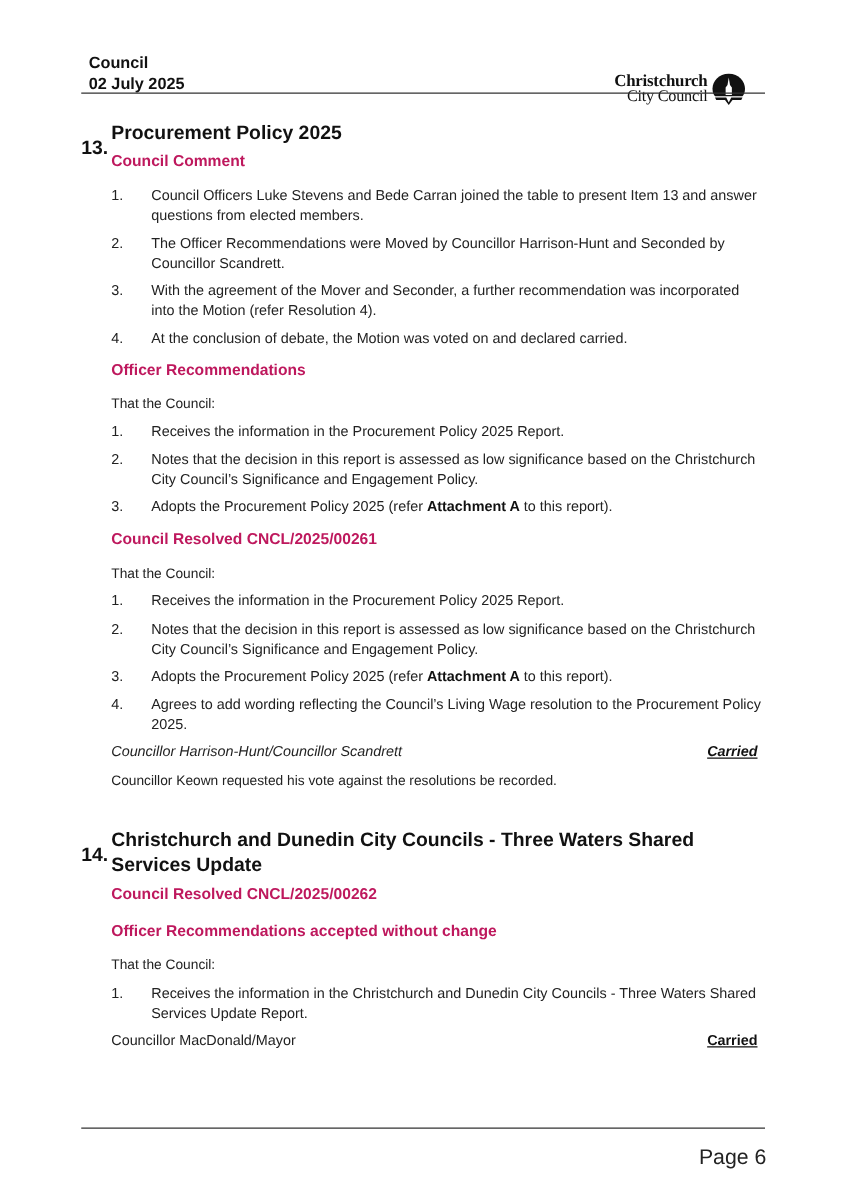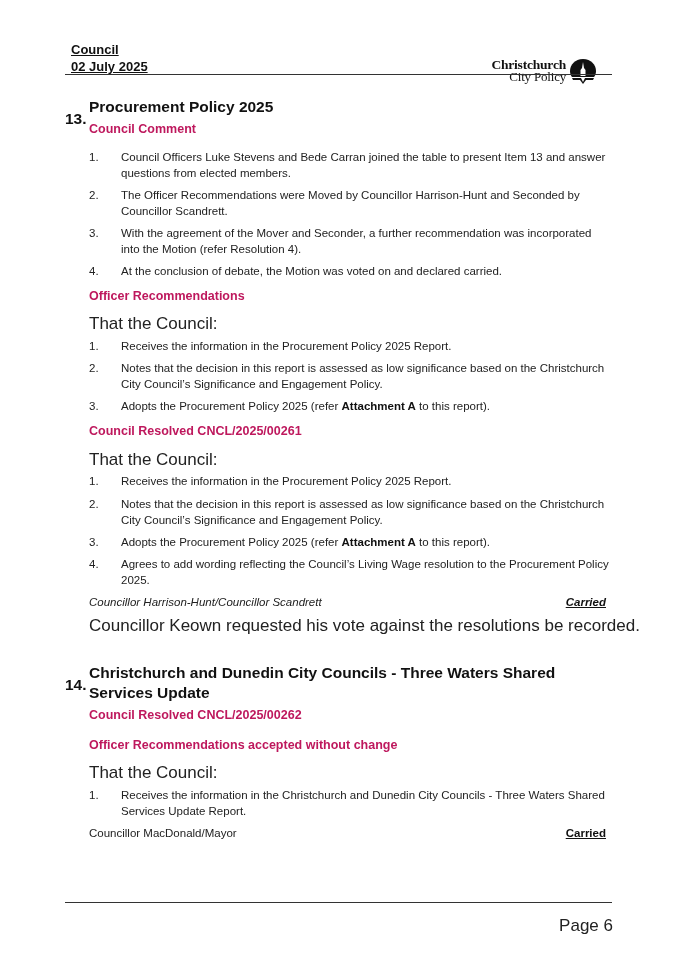--- a/index.html
+++ b/index.html
@@ -1,33 +1,33 @@
 <!DOCTYPE html>
 <html><head>
 <meta charset="utf-8">
 <style>
   html, body { margin: 0; padding: 0; background: #ffffff; }
   body { width: 675px; height: 954px; position: relative; overflow: hidden;
          font-family: "Liberation Sans", sans-serif; color: #1a1a1a; }
   .page { position: absolute; left: 0; top: 0; width: 675px; height: 954px; }
 
   
-  .hdr-left { position: absolute; left: 71px; top: 41px; font-weight: bold; font-size: 13px; line-height: 17px; color: #111; text-decoration: underline; }
+  .hdr-left { position: absolute; left: 71px; top: 41px; font-weight: bold; font-size: 13px; line-height: 17px; color: #111; }
   .hdr-rule { position: absolute; left: 65px; top: 74px; width: 547px; height: 0; border-top: 1.5px solid #333; }
   .logo { position: absolute; left: 482px; top: 57px; width: 120px; height: 30px; }
   .logo-t1 { position: absolute; right: 36px; top: 0px; font-family: "Liberation Serif", serif; font-weight: bold; font-size: 13.5px; line-height: 15px; color: #111; white-space: nowrap; letter-spacing: -0.2px; }
   .logo-t2 { position: absolute; right: 36px; top: 12px; font-family: "Liberation Serif", serif; font-size: 13px; line-height: 15px; color: #111; white-space: nowrap; letter-spacing: -0.2px; }
   .logo-mark { position: absolute; right: 5px; top: 1px; width: 28px; height: 26px; }
 
   
   .h1 { position: absolute; left: 65px; font-weight: bold; font-size: 15.5px; line-height: 20px; color: #111; }
   .h1 .num { display: inline-block; width: 24px; margin-top: 12px; }
   .h1 .ttl { display: inline-block; vertical-align: top; width: 510px; }
   .h2 { position: absolute; left: 89px; font-weight: bold; font-size: 12.5px; line-height: 16px; color: #be185d; }
-  .p  { position: absolute; left: 89px; font-size: 17px; line-height: 15.5px; color: #222; text-align: center; }
+  .p  { position: absolute; left: 89px; font-size: 11px; line-height: 15.5px; color: #222; text-align: center; }
   .li { position: absolute; left: 89px; width: 520px; font-size: 11.5px; line-height: 15.5px; color: #222; }
   .li .n { position: absolute; left: 0; top: 0; }
   .li .t { position: absolute; left: 32px; top: 0; width: 488px; }
   .li b { font-weight: bold; color: #111; }
   .mover { position: absolute; left: 89px; width: 517px; font-size: 11.5px; line-height: 15.5px; color: #222; }
   .carried { position: absolute; right: 0; top: 0; font-weight: bold; text-decoration: underline; color: #111; }
 
   .ftr-rule { position: absolute; left: 65px; top: 902px; width: 547px; height: 0; border-top: 1.5px solid #333; }
   .ftr-page { position: absolute; right: 62px; top: 902px; font-size: 17px; line-height: 15px; color: #222; margin-top: 16px; }
 </style>
@@ -35,21 +35,21 @@
 <body>
 
 <div class="page">
 
   <div class="hdr-left">
     <div>Council</div>
     <div>02 July 2025</div>
   </div>
   <div class="logo">
     <div class="logo-t1">Christchurch</div>
-    <div class="logo-t2">City Policy</div>
+    <div class="logo-t2">City Council</div>
     <svg class="logo-mark" viewBox="0 0 28 26">
       <path d="M14 1 C6 1 1 7 1 13 C1 16 2 18 3 19 L25 19 C26 18 27 16 27 13 C27 7 22 1 14 1 Z" fill="#111"></path>
       <path d="M14 4 L13 10 L11.5 12 L11.5 18 L16.5 18 L16.5 12 L15 10 Z" fill="#fff"></path>
       <path d="M3 20 L12 20 L14 24 L16 20 L25 20 L24 22 L17 22 L14 26 L11 22 L4 22 Z" fill="#111"></path>
     </svg>
   </div>
   <div class="hdr-rule"></div>
 
   <div class="h1" style="top:97px;">
     <span class="num">13.</span><span class="ttl">Procurement Policy 2025</span>

